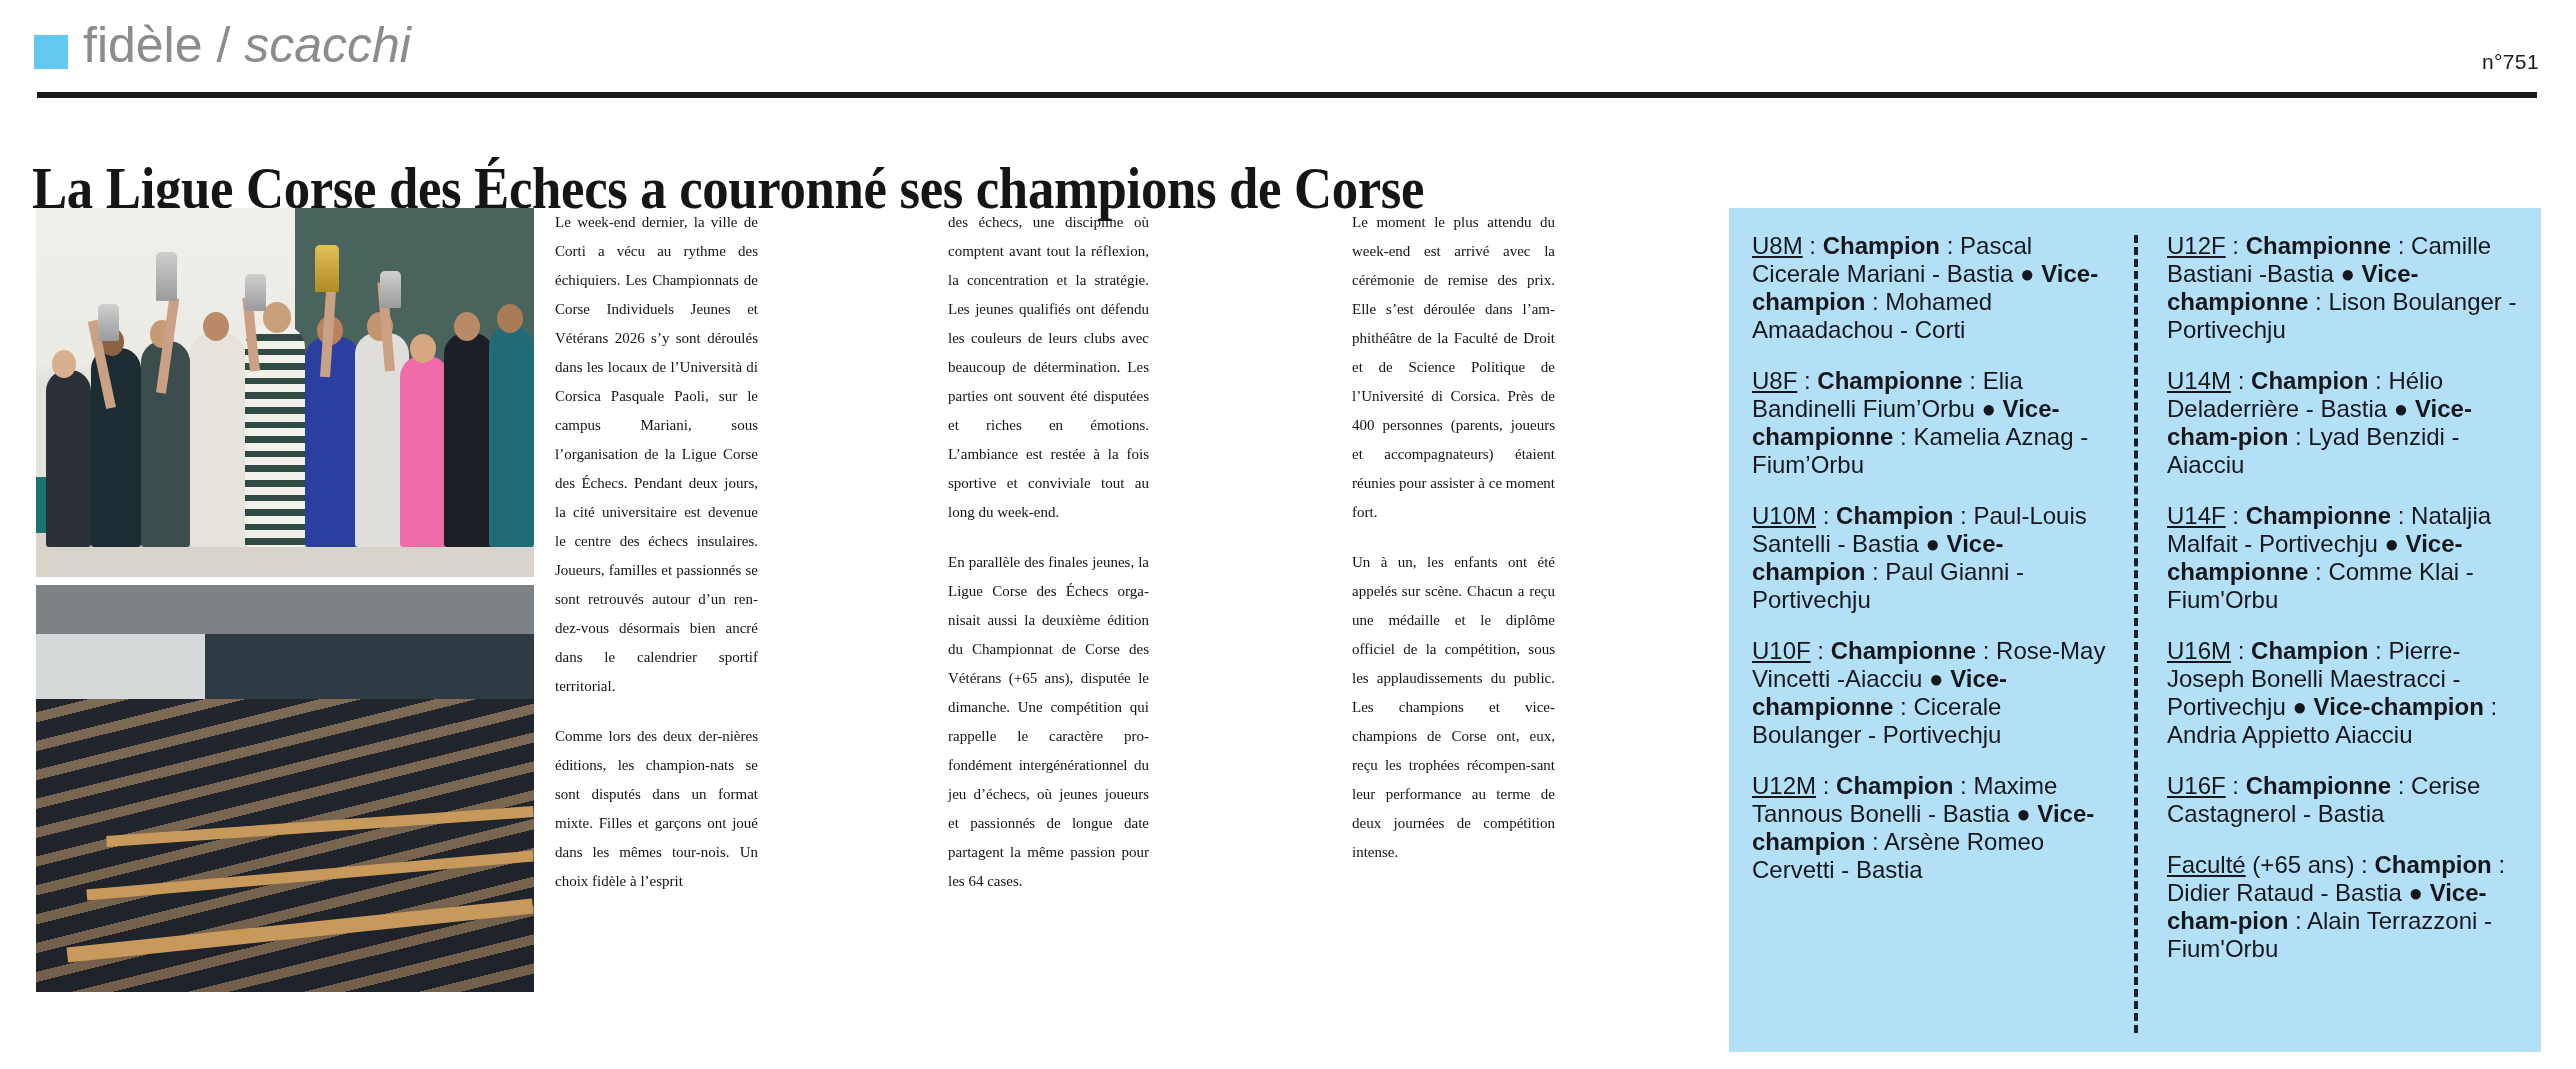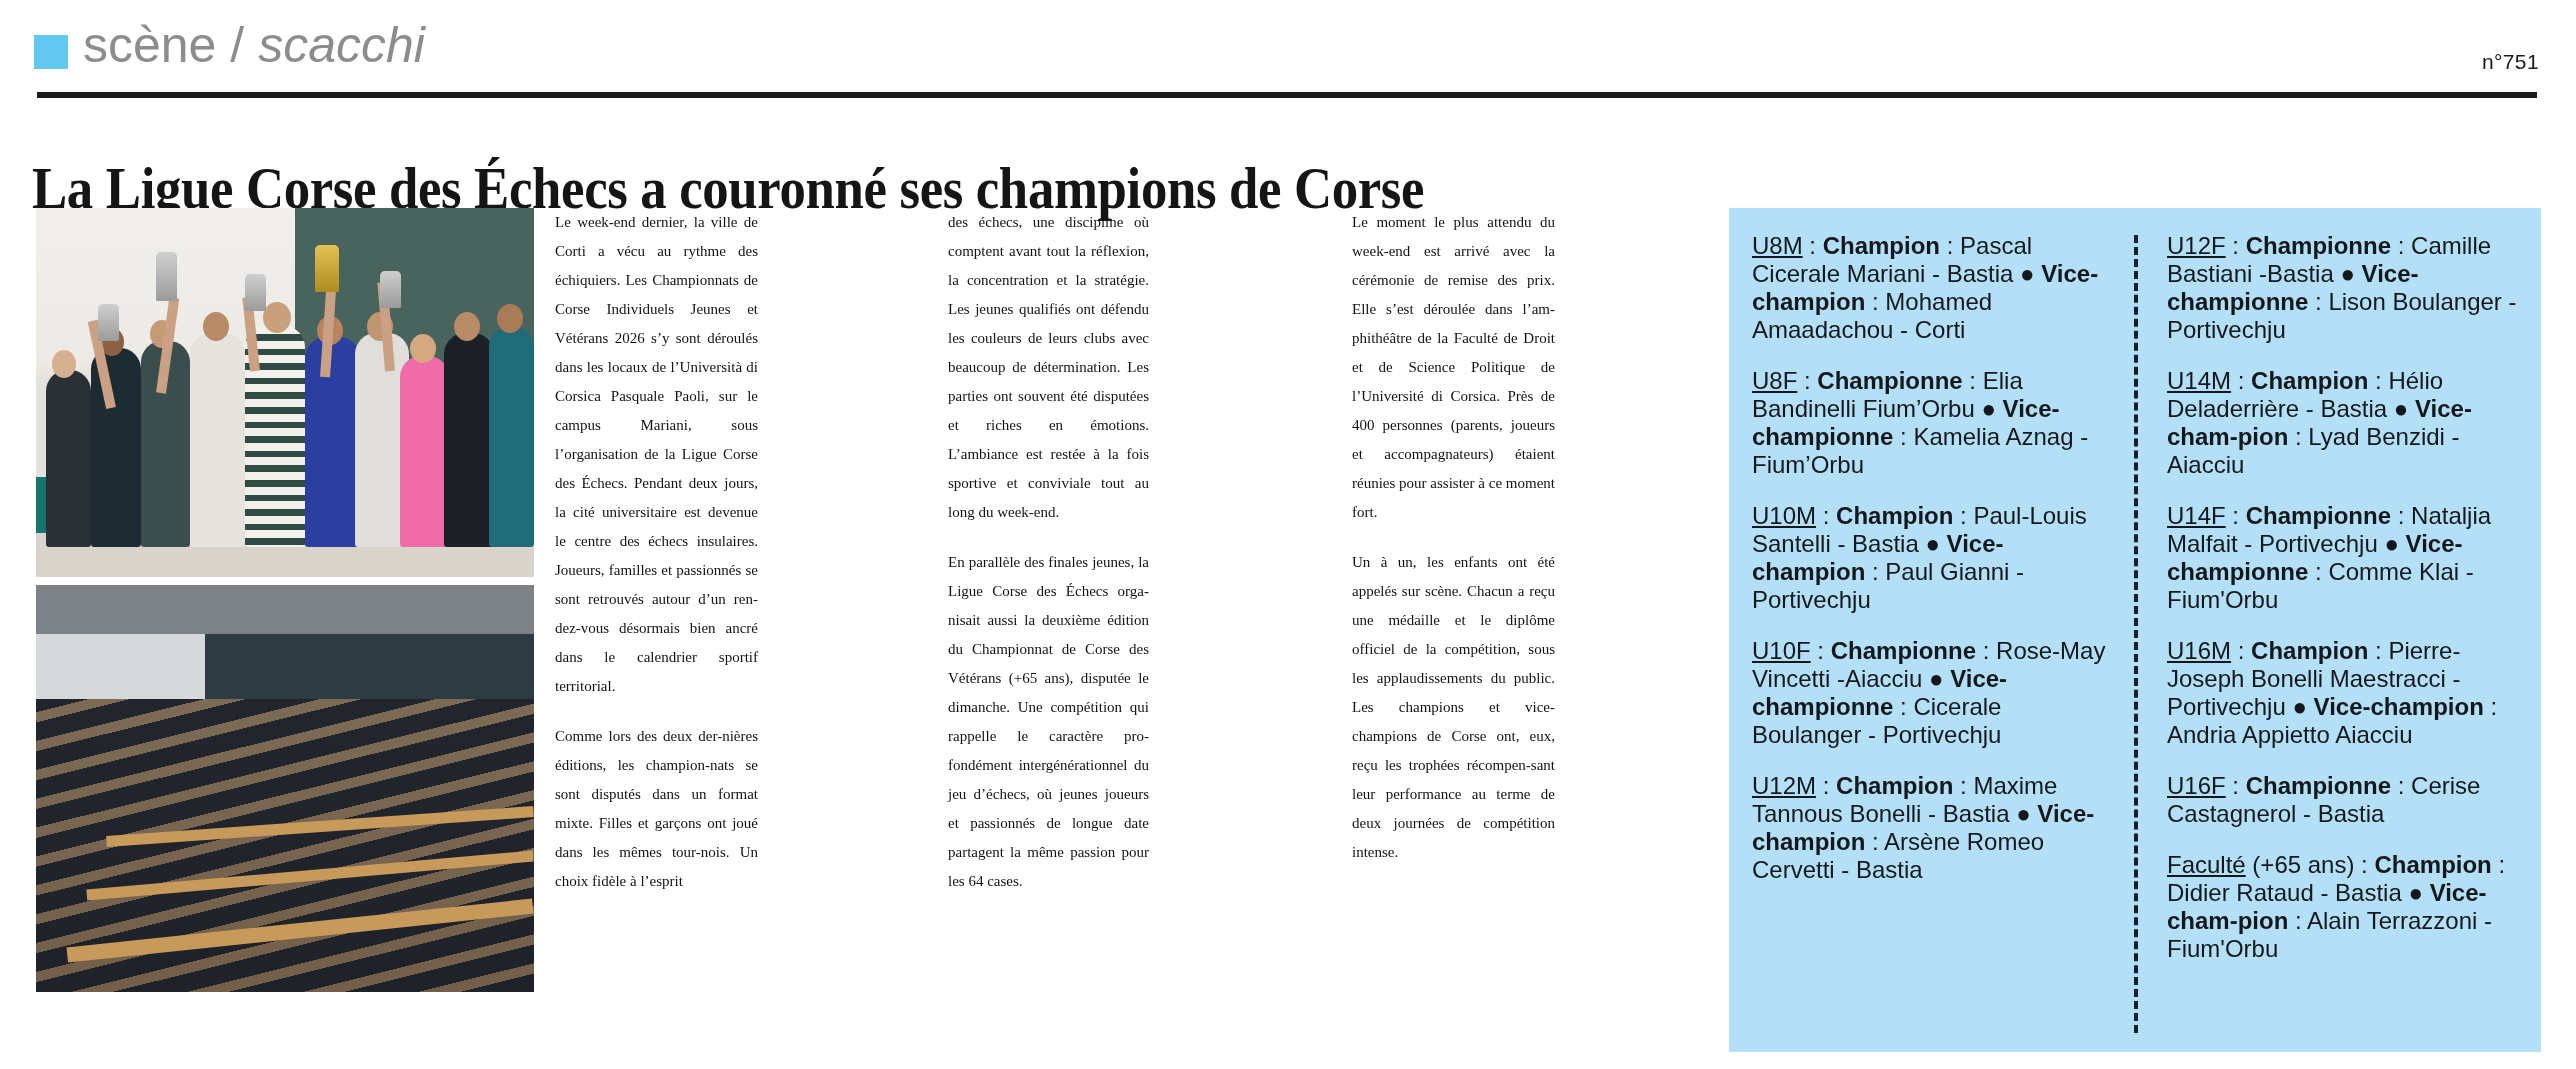--- a/index.html
+++ b/index.html
@@ -221,21 +221,21 @@
   .sb-cat { text-decoration: underline; }
   .sb-lab { font-weight: bold; }
   .sb-dot { font-weight: bold; }
 </style>
 </head>
 <body>
 
 <div class="masthead">
   <div class="mast-square"></div>
   <div class="mast-title">
-    <span>scène</span><span> / </span><span class="it">scacchi</span>
+    <span>fidèle</span><span> / </span><span class="it">scacchi</span>
   </div>
   <div class="mast-issue">n°751</div>
   <div class="mast-rule"></div>
 </div>
 
 <h1 class="headline">La Ligue Corse des Échecs a couronné ses champions de Corse</h1>
 
 <div class="photo-col">
 
   <div class="photo photo-1">

